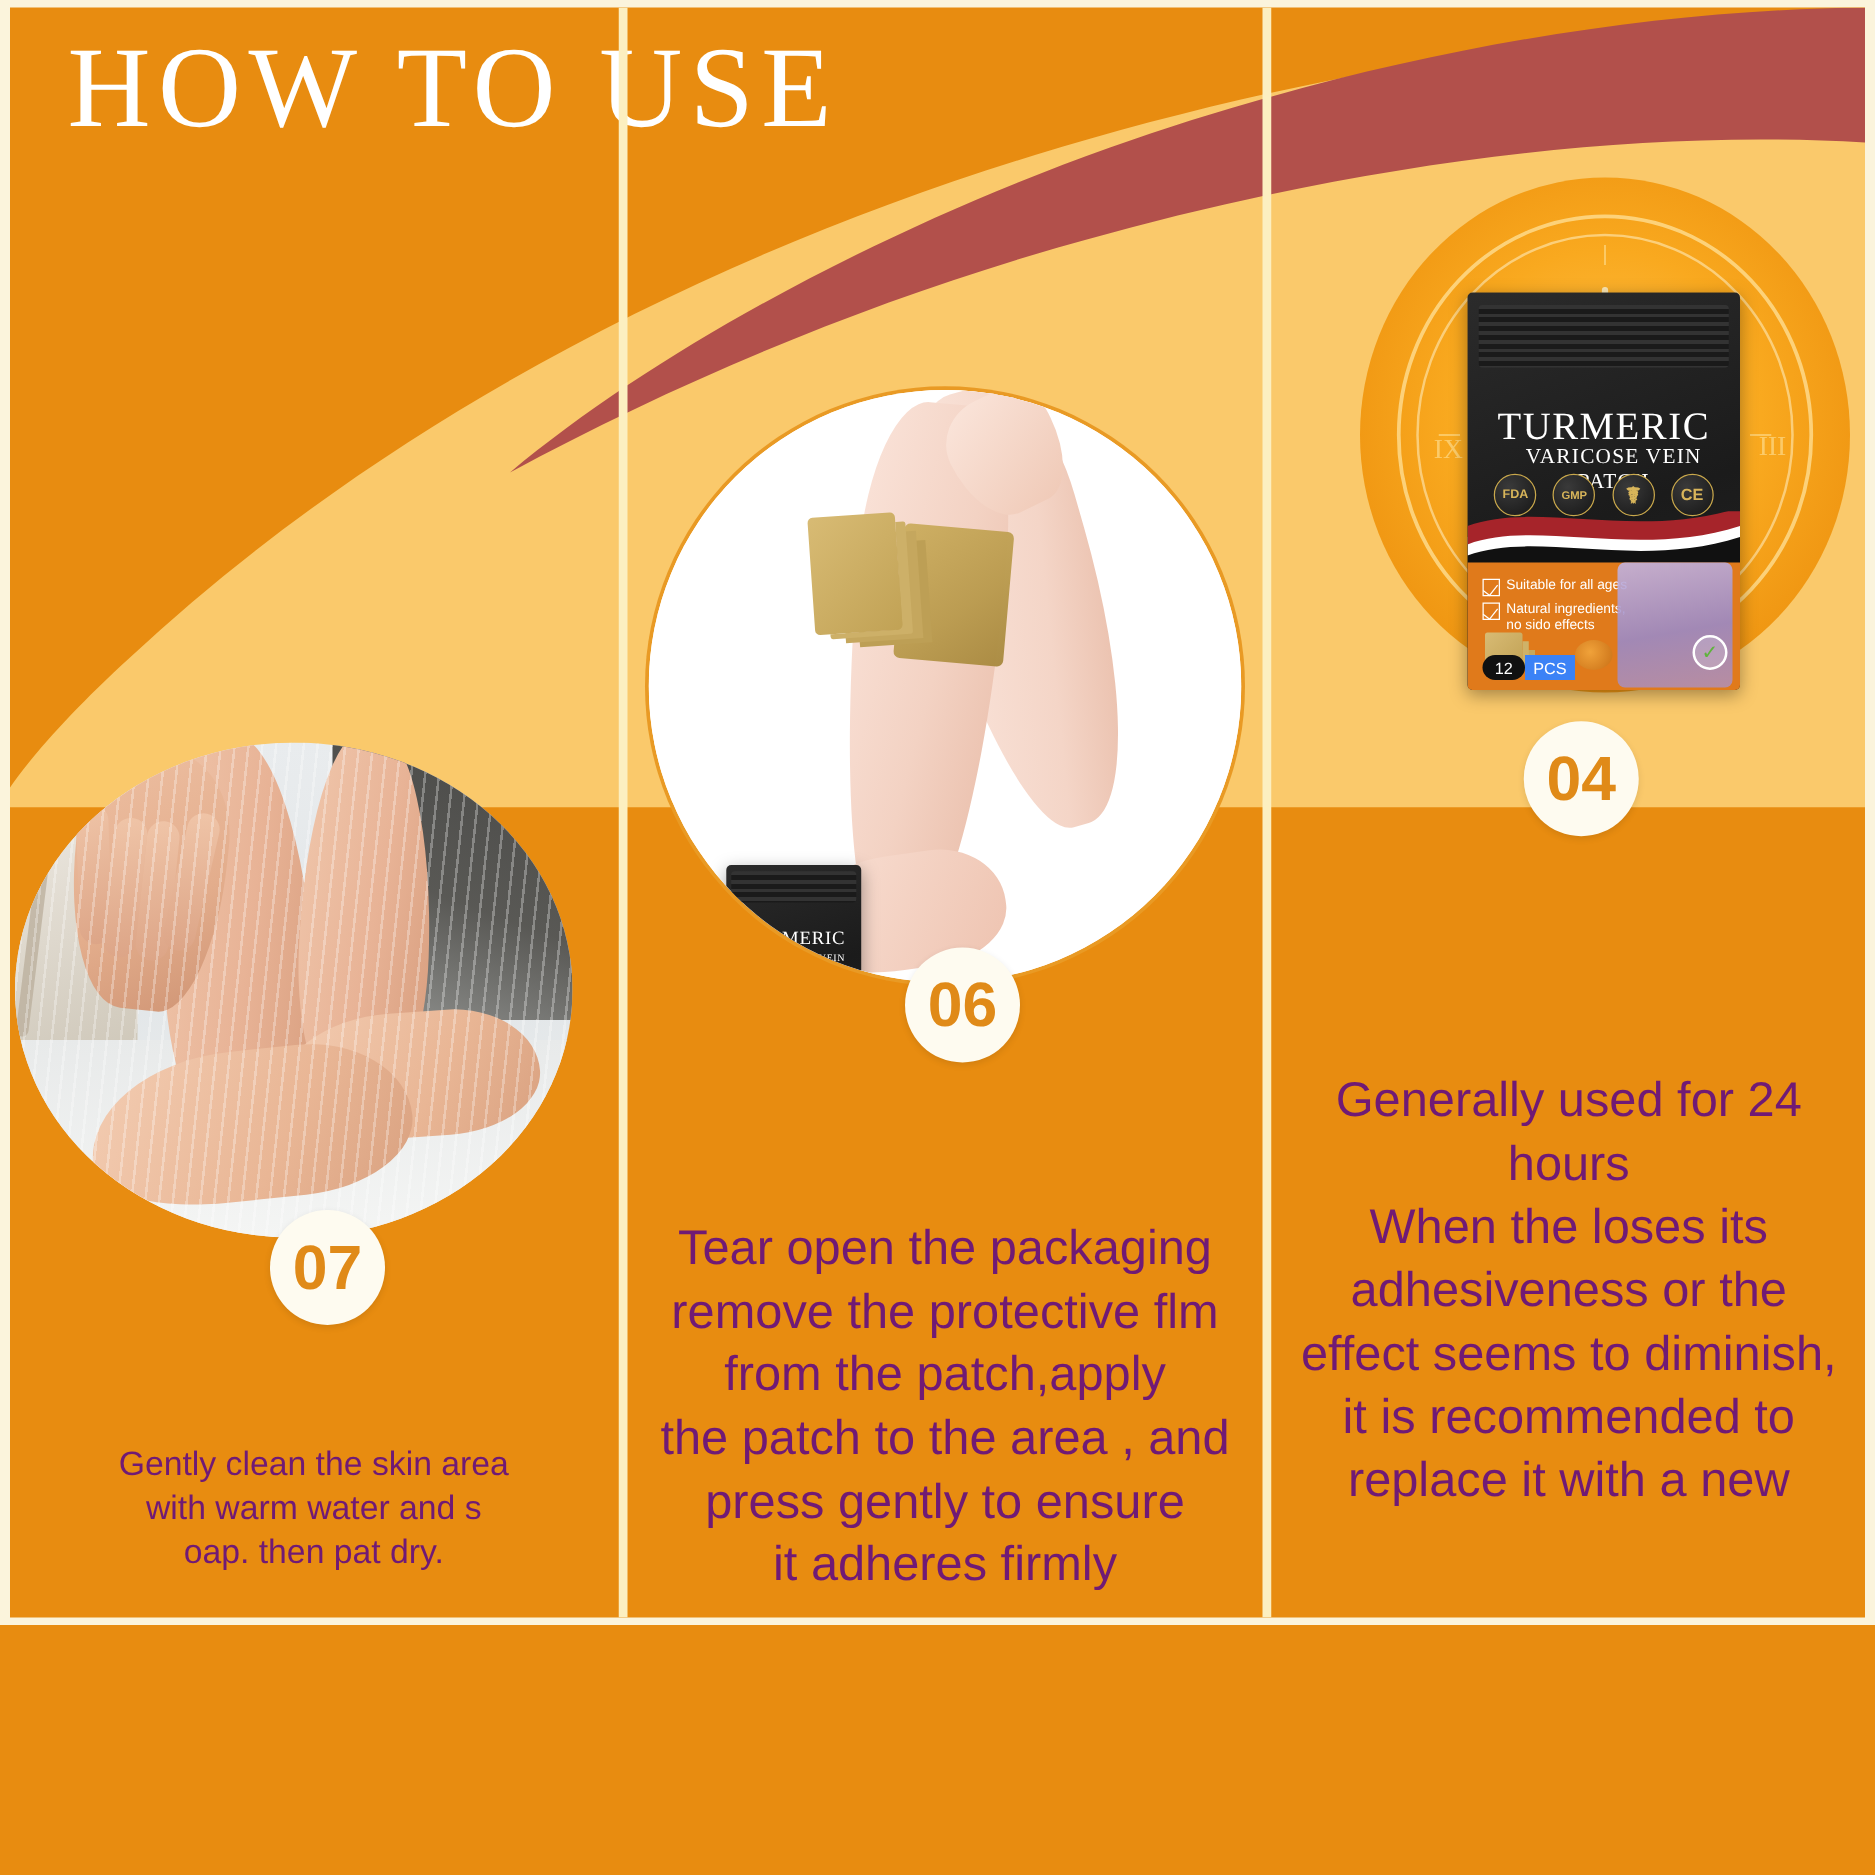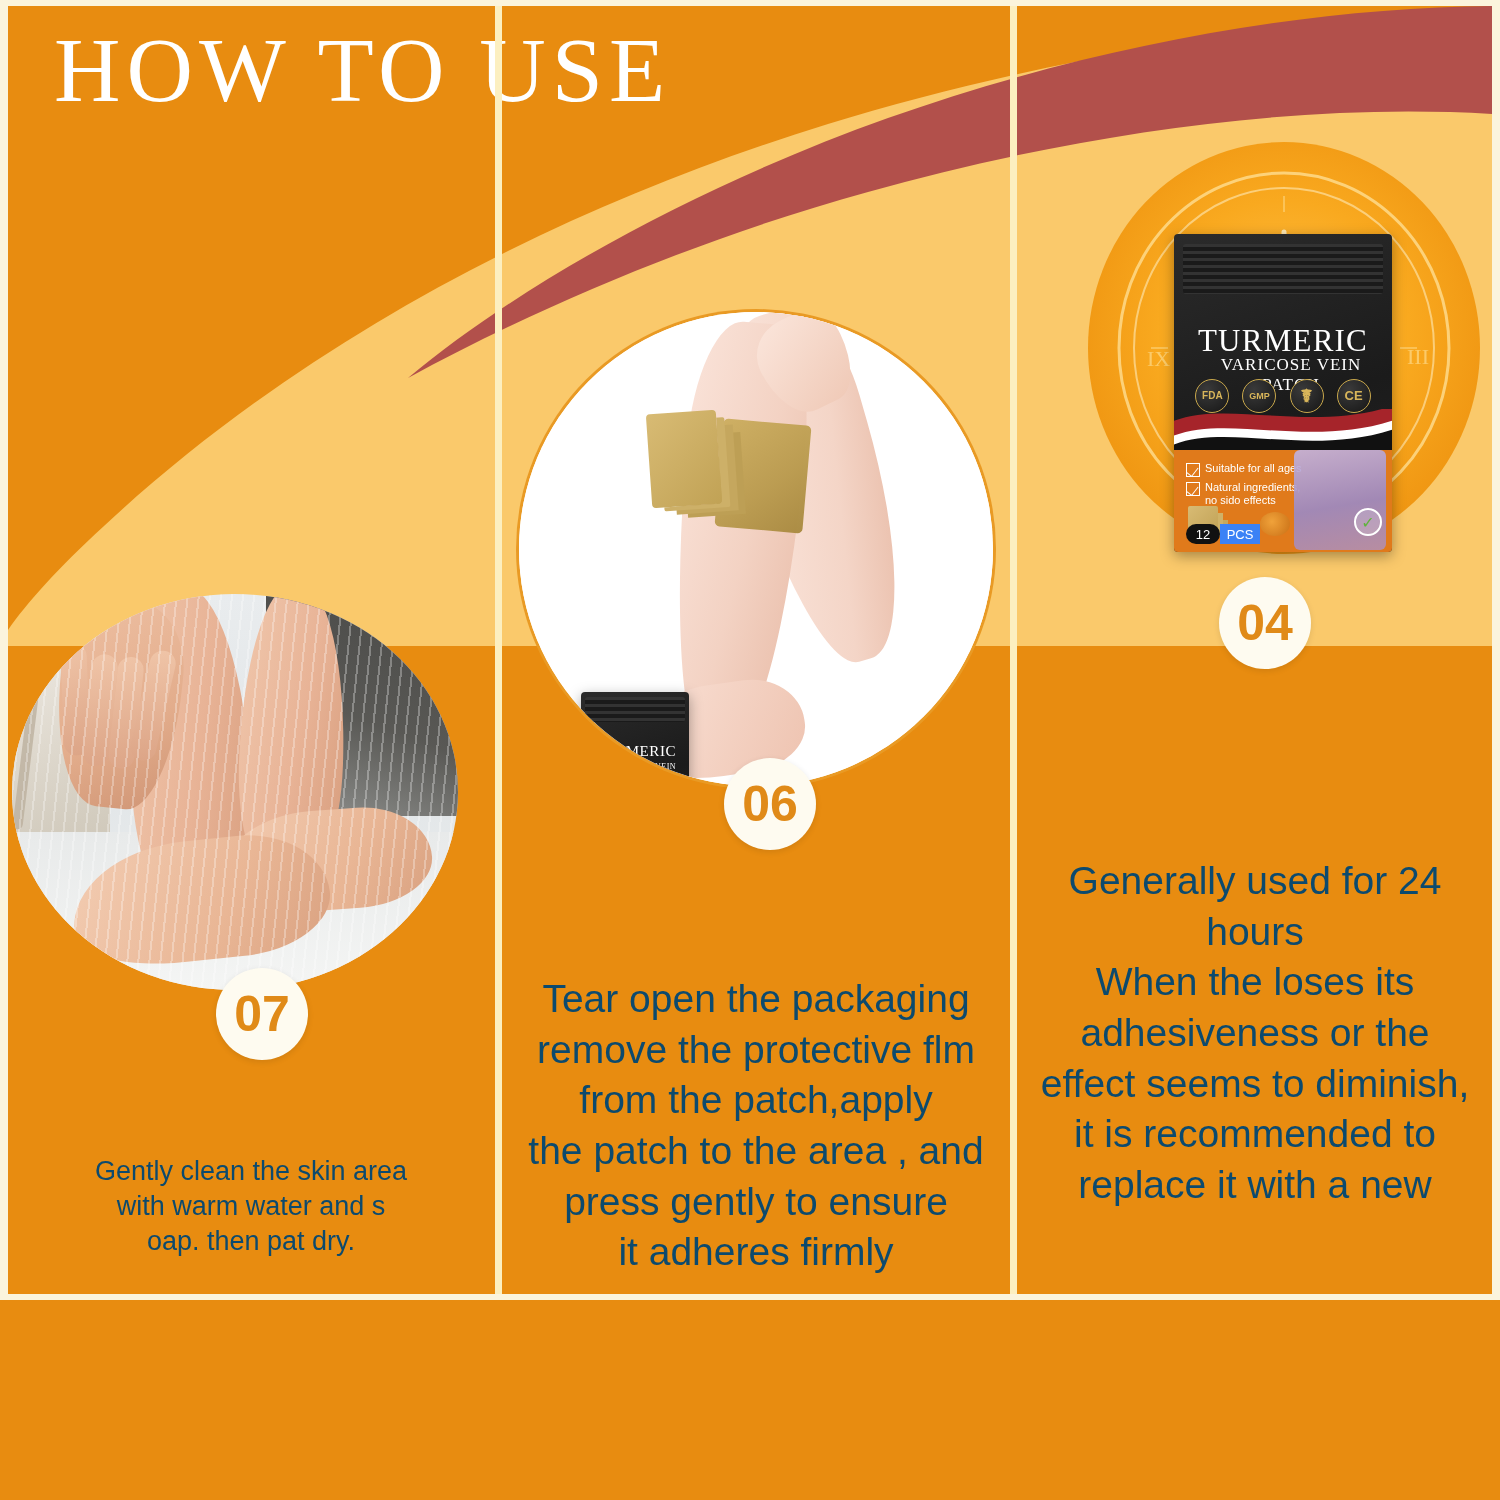--- a/index.html
+++ b/index.html
@@ -134,21 +134,21 @@
   
   .num-badge{position:absolute;border-radius:50%;background:#FEFBF0;
       display:flex;align-items:center;justify-content:center;
       color:#E08A18;font-weight:700;font-family:"Liberation Sans", sans-serif;
       box-shadow:0 2px 6px rgba(0,0,0,.10);}
   .nb1{left:208px;top:962px;width:92px;height:92px;font-size:50px;}
   .nb2{left:716px;top:752px;width:92px;height:92px;font-size:50px;}
   .nb3{left:1211px;top:571px;width:92px;height:92px;font-size:50px;}
 
   
-  .caption{position:absolute;text-align:center;color:#0c4a6e;
+  .caption{position:absolute;text-align:center;color:#701a75;
       font-family:"Liberation Sans", sans-serif;font-weight:400;
       line-height:1.30;white-space:pre-line;}
   .cap1{left:10px;top:1148px;width:466px;font-size:27px;}
   .cap2{left:508px;top:968px;width:480px;font-size:39px;}
   .cap3{left:1014px;top:850px;width:466px;font-size:39px;}
 </style>
 </head>
 <body>
 
 <div class="stage">

